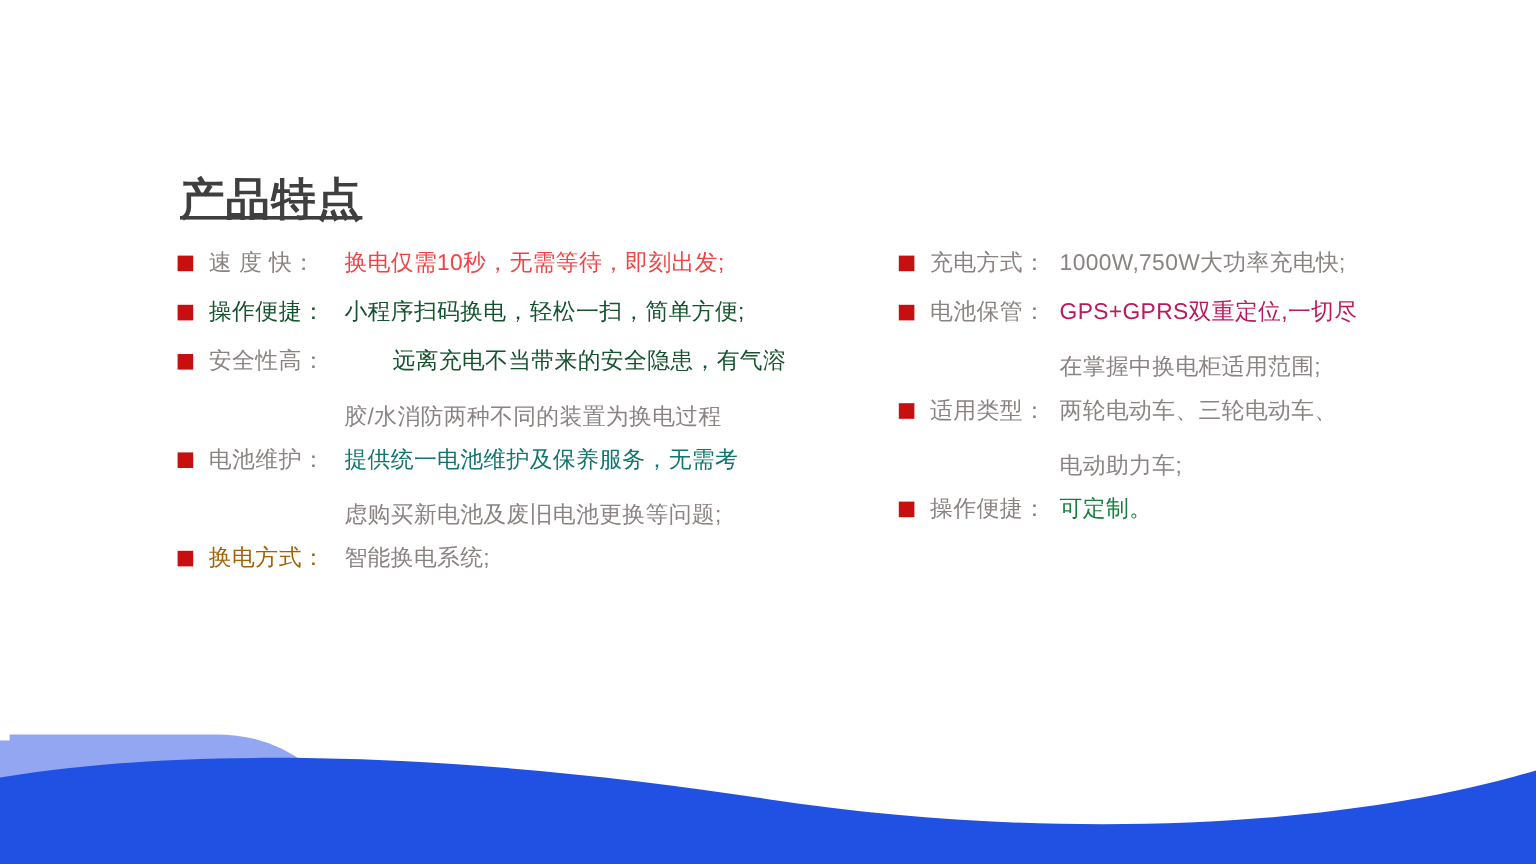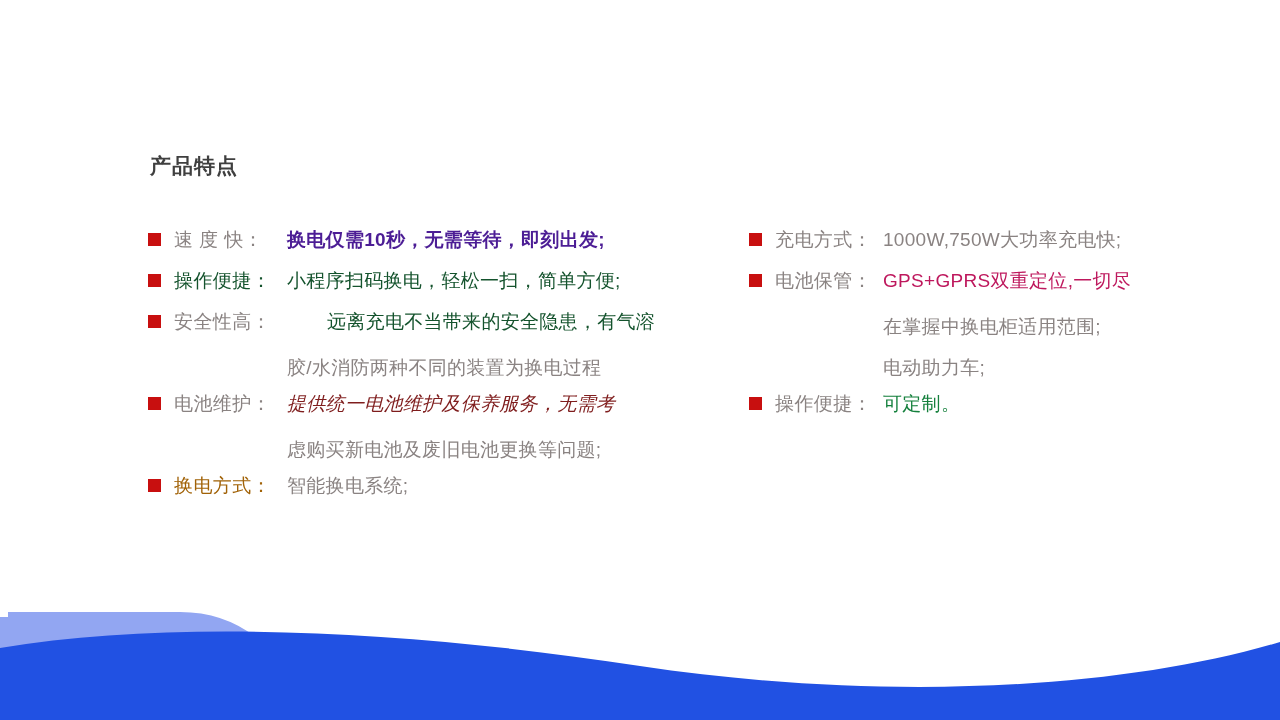--- a/index.html
+++ b/index.html
@@ -17,32 +17,33 @@
     width: 1280px;
     height: 720px;
     background: #ffffff;
   }
 
   
   #page-title {
     position: absolute;
     left: 150px;
     top: 146px;
-    font-size: 21px;
+    font-size: 37px;
     font-weight: bold;
     color: #3f3f3f;
     letter-spacing: 1px;
     line-height: 40px;
     white-space: nowrap;
+    text-decoration: underline;
   }
 
   
   .column {
     position: absolute;
-    top: 224px;
+    top: 204px;
   }
   #column-left  { left: 148px;  width: 530px; }
   #column-right { left: 749px;  width: 440px; }
 
   .feature-item {
     position: relative;
     margin-bottom: 4px;
   }
 
   .feature-head {
@@ -108,21 +109,21 @@
 
 <div id="slide" style="background: rgb(255, 255, 255);">
 
   <div id="page-title" style="color: rgb(63, 63, 63);">产品特点</div>
 
   <div id="column-left" class="column">
       <div class="feature-item">
         <div class="feature-head">
           <span class="bullet-square" style="background: rgb(200, 15, 15);"></span>
           <span class="feature-label" style="color: rgb(138, 131, 130);">速 度 快：</span>
-          <span class="feature-body" style="color: #4c1d95; font-weight: bold;">换电仅需10秒，无需等待，即刻出发;</span>
+          <span class="feature-body" style="color: #ef4444;">换电仅需10秒，无需等待，即刻出发;</span>
         </div>
       </div>
       <div class="feature-item">
         <div class="feature-head">
           <span class="bullet-square" style="background: rgb(200, 15, 15);"></span>
           <span class="feature-label" style="color: #14532d;">操作便捷：</span>
           <span class="feature-body" style="color: #14532d;">小程序扫码换电，轻松一扫，简单方便;</span>
         </div>
       </div>
       <div class="feature-item">
@@ -130,21 +131,21 @@
           <span class="bullet-square" style="background: rgb(200, 15, 15);"></span>
           <span class="feature-label" style="color: rgb(138, 131, 130);">安全性高：</span>
           <span class="feature-body" style="color: #14532d; margin-left: 40px;">远离充电不当带来的安全隐患，有气溶</span>
         </div>
         <div class="feature-cont" style="color: rgb(138, 131, 130);">胶/水消防两种不同的装置为换电过程</div>
       </div>
       <div class="feature-item">
         <div class="feature-head">
           <span class="bullet-square" style="background: rgb(200, 15, 15);"></span>
           <span class="feature-label" style="color: rgb(138, 131, 130);">电池维护：</span>
-          <span class="feature-body" style="color: #7f1d1d; font-style: italic;">提供统一电池维护及保养服务，无需考</span>
+          <span class="feature-body" style="color: #0f766e;">提供统一电池维护及保养服务，无需考</span>
         </div>
         <div class="feature-cont" style="color: rgb(138, 131, 130);">虑购买新电池及废旧电池更换等问题;</div>
       </div>
       <div class="feature-item">
         <div class="feature-head">
           <span class="bullet-square" style="background: rgb(200, 15, 15);"></span>
           <span class="feature-label" style="color: #a16207;">换电方式：</span>
           <span class="feature-body" style="color: rgb(138, 131, 130);">智能换电系统;</span>
         </div>
       </div>
@@ -159,20 +160,25 @@
       </div>
       <div class="feature-item">
         <div class="feature-head">
           <span class="bullet-square" style="background: rgb(200, 15, 15);"></span>
           <span class="feature-label" style="color: rgb(138, 131, 130);">电池保管：</span>
           <span class="feature-body" style="color: #be185d;">GPS+GPRS双重定位,一切尽</span>
         </div>
         <div class="feature-cont" style="color: rgb(138, 131, 130);">在掌握中换电柜适用范围;</div>
       </div>
       <div class="feature-item">
+        <div class="feature-head">
+          <span class="bullet-square" style="background: rgb(200, 15, 15);"></span>
+          <span class="feature-label" style="color: rgb(138, 131, 130);">适用类型：</span>
+          <span class="feature-body" style="color: rgb(138, 131, 130);">两轮电动车、三轮电动车、</span>
+        </div>
         <div class="feature-cont" style="color: rgb(138, 131, 130);">电动助力车;</div>
       </div>
       <div class="feature-item">
         <div class="feature-head">
           <span class="bullet-square" style="background: rgb(200, 15, 15);"></span>
           <span class="feature-label" style="color: rgb(138, 131, 130);">操作便捷：</span>
           <span class="feature-body" style="color: #15803d;">可定制。</span>
         </div>
       </div>
     </div>

